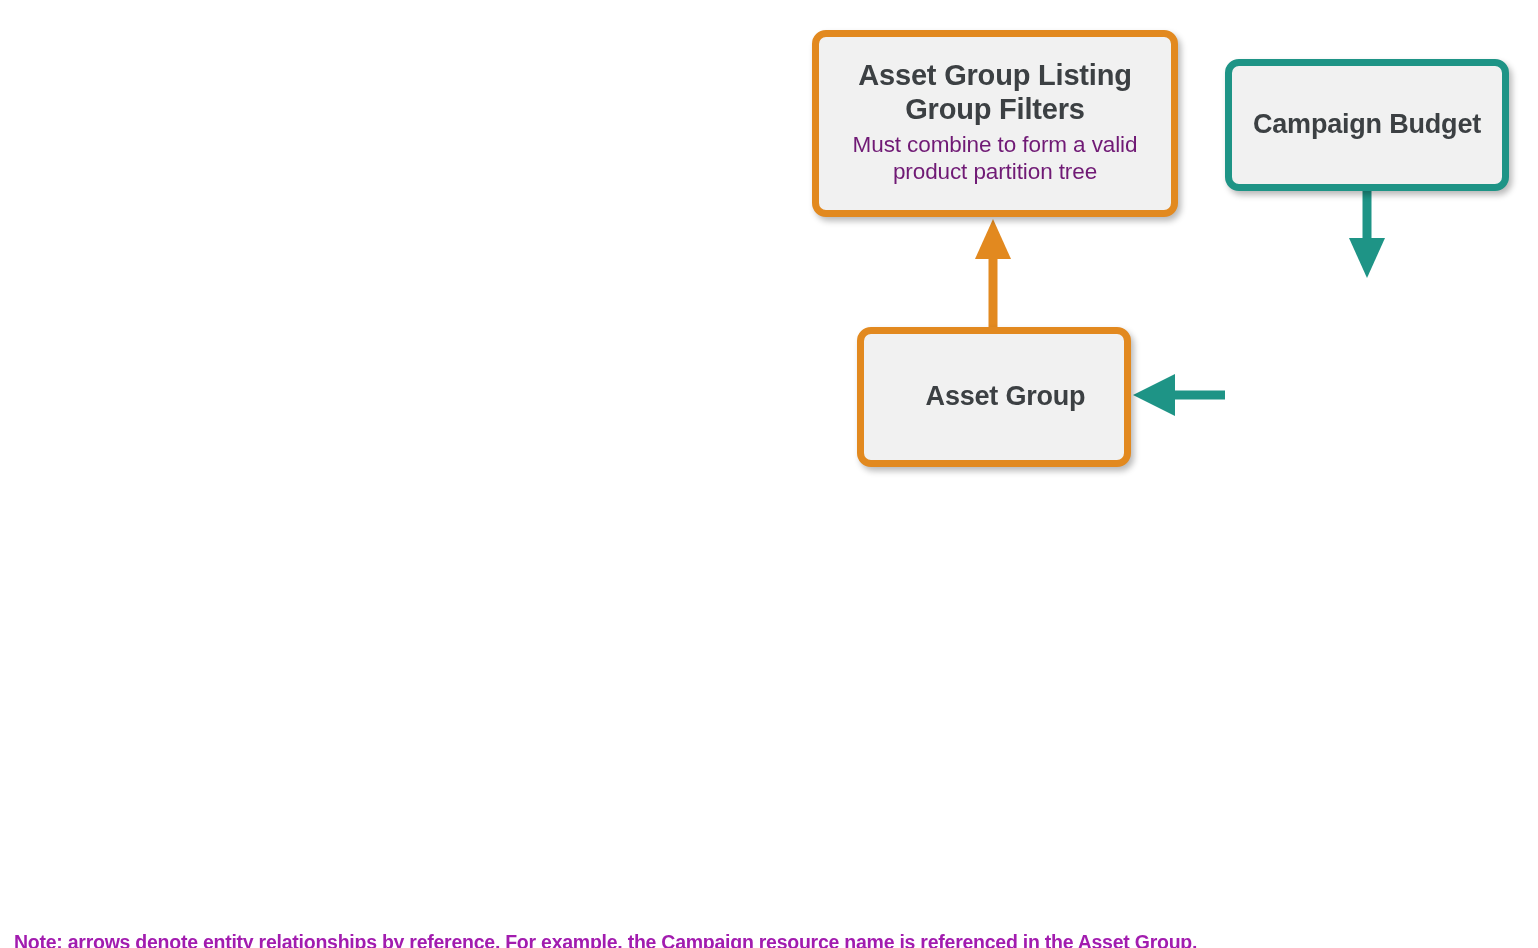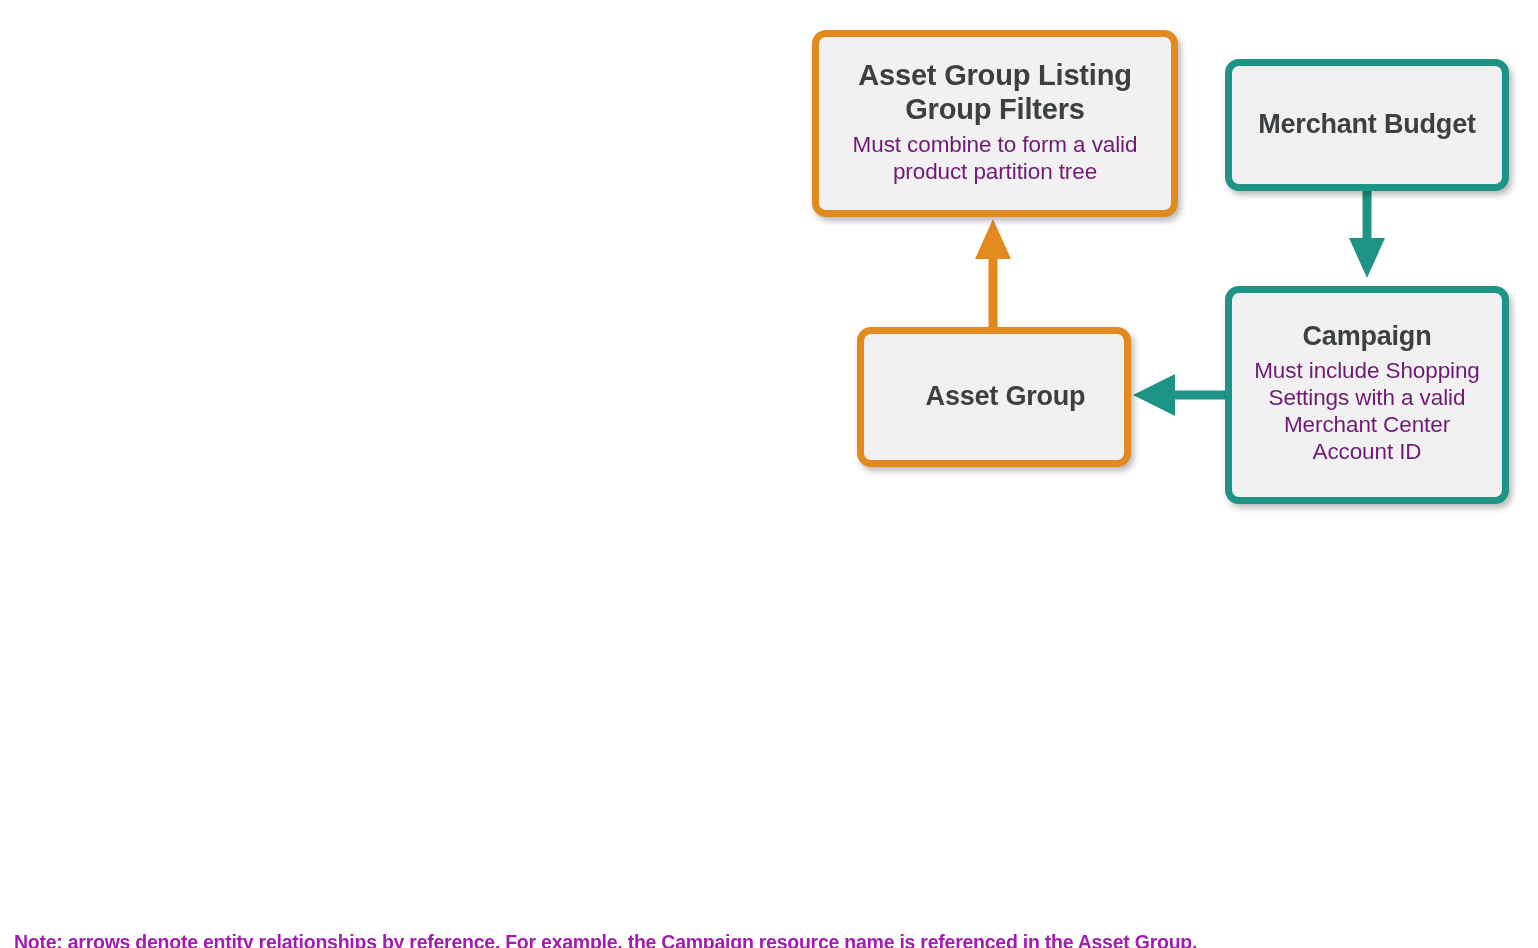--- a/index.html
+++ b/index.html
@@ -125,27 +125,23 @@
       <polygon points="1133,379 1175,358 1175,400" fill="#1E9486"></polygon>
     </g>
   </svg>
 
   <div class="node orange" id="node-aglgf">
     <div class="title">Asset Group Listing Group Filters</div>
     <div class="subtitle">Must combine to form a valid product partition tree</div>
   </div>
 
   <div class="node teal" id="node-campaign-budget">
-    <div class="title">Merchant Budget</div>
+    <div class="title">Campaign Budget</div>
   </div>
 
   <div class="node orange" id="node-asset-group">
     <div class="title">Asset Group</div>
   </div>
 
-  <div class="node teal" id="node-campaign">
-    <div class="title">Campaign</div>
-    <div class="subtitle">Must include Shopping Settings with a valid Merchant Center Account ID</div>
-  </div>
 
   <div id="footer-note">Note: arrows denote entity relationships by reference. For example, the Campaign resource name is referenced in the Asset Group.</div>
 
 </div>
 
 </body></html>

